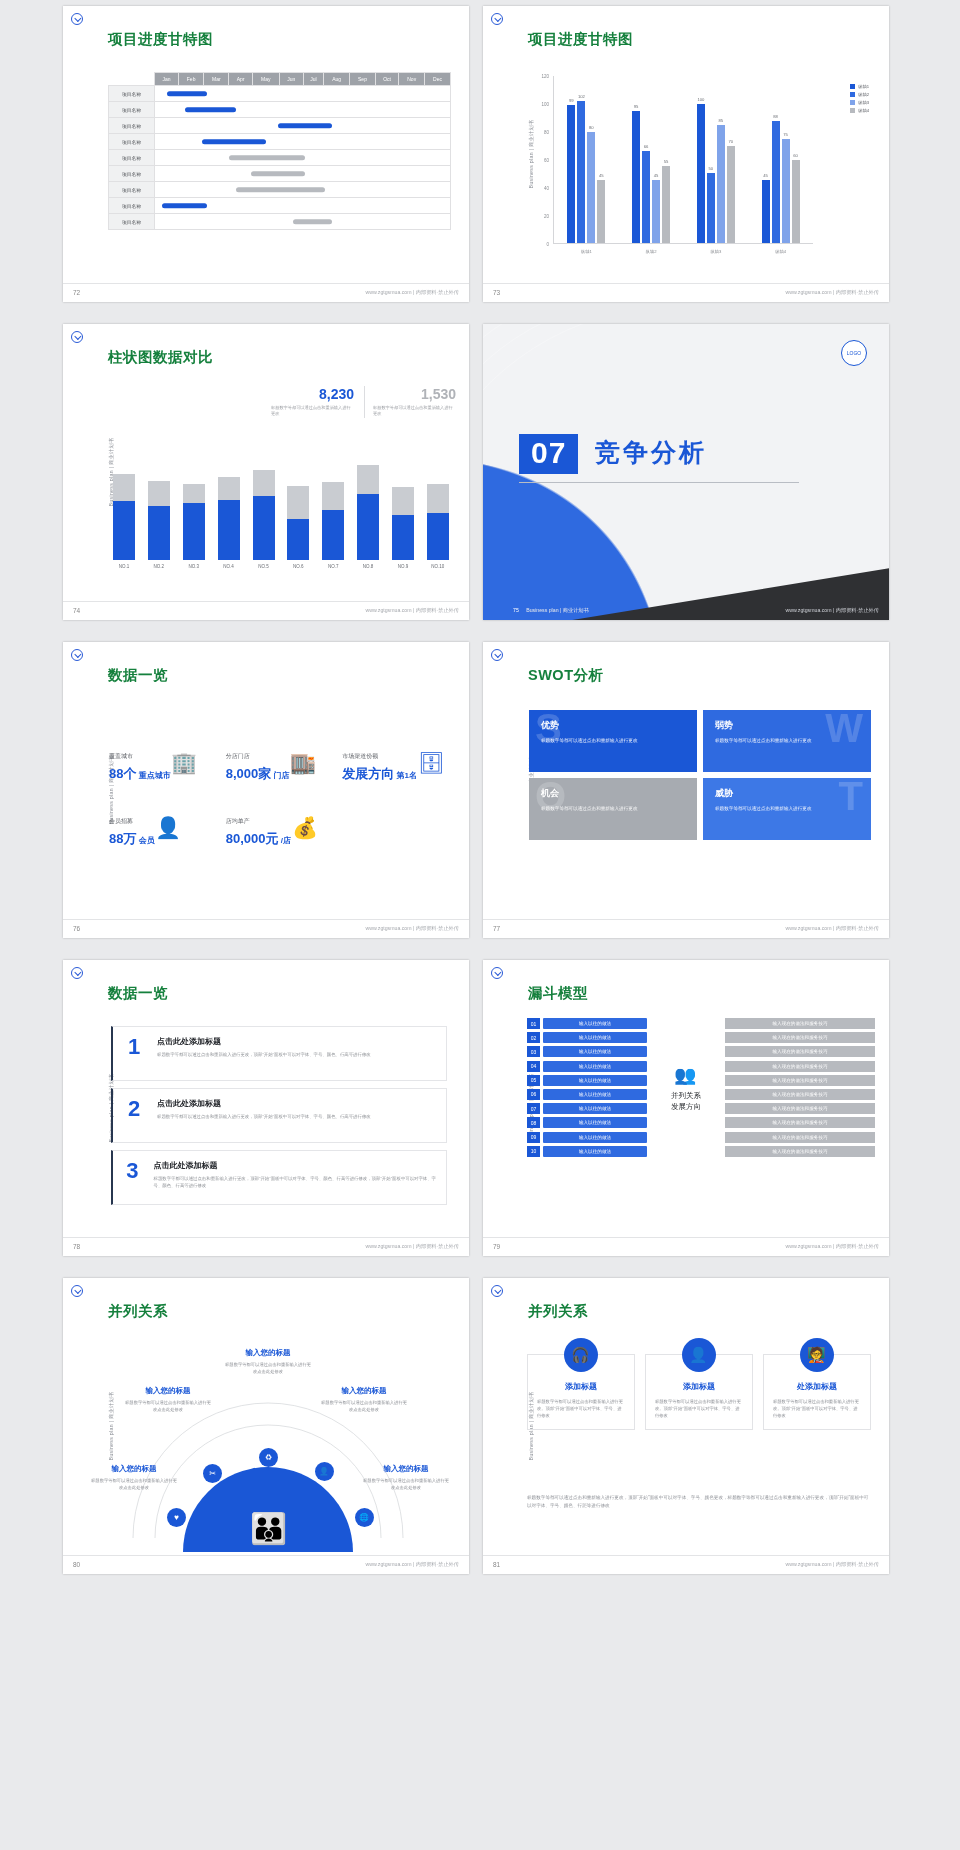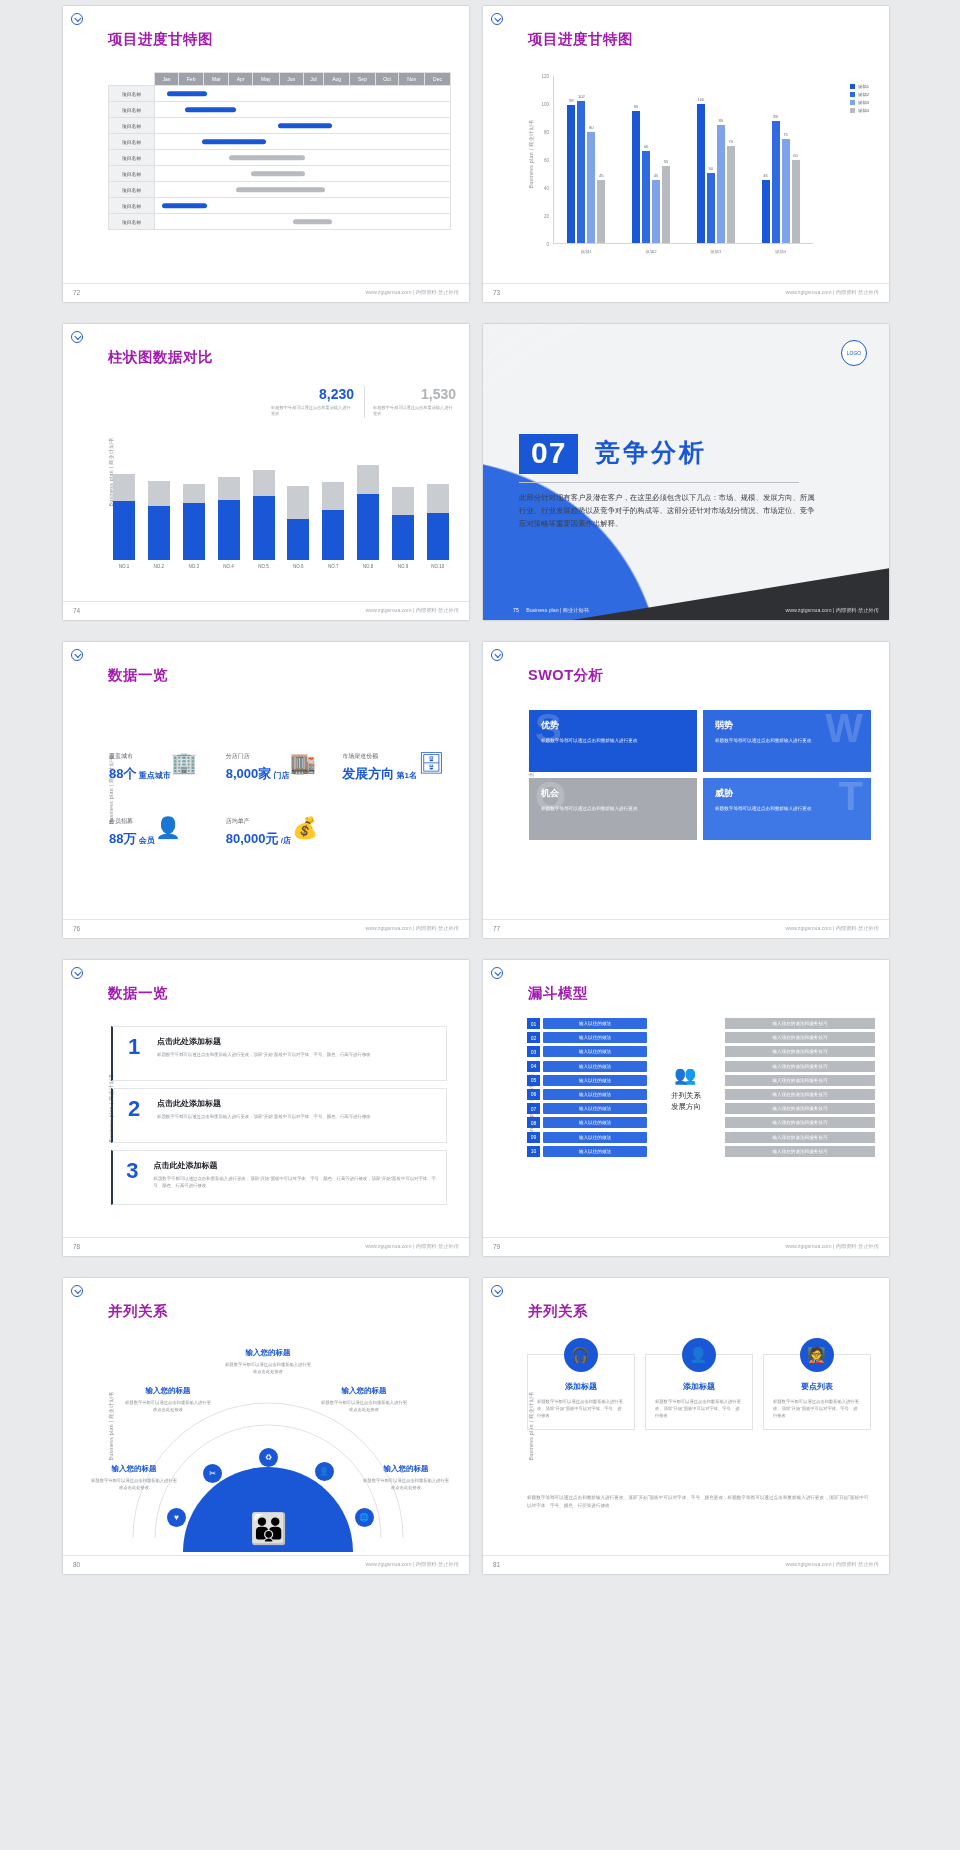--- a/index.html
+++ b/index.html
@@ -51,21 +51,21 @@
   .page-no {
     position: absolute; left: 10px; bottom: 6px;
     font-size: 6.5px; color: #888;
   }
   .foot-right {
     position: absolute; right: 10px; bottom: 6px;
     font-size: 5.2px; color: #a6a9ae;
   }
   .title {
     position: absolute; left: 45px; top: 24px;
-    font-size: 14.5px; font-weight: bold; color: #a21caf;
+    font-size: 14.5px; font-weight: bold; color: #15803d;
     letter-spacing: .5px;
   }
   .divider-bottom {
     position: absolute; left: 0; right: 0; bottom: 18px; height: 1px;
     background: #e3e4e6;
   }
 
   
   .gantt { position: absolute; left: 45px; top: 66px; right: 18px; }
   .gantt table { border-collapse: collapse; width: 100%; font-size: 5px; }
@@ -549,21 +549,20 @@
     </svg>
     <div class="dark"></div>
 
     <div class="badge">
       <span>LOGO</span>
     </div>
 
     <div class="cover-num">07</div>
     <div class="cover-title">竞争分析</div>
     <div class="cover-rule"></div>
-    <div class="cover-text">此部分针对现有客户及潜在客户，在这里必须包含以下几点：市场、规模、发展方向、所属行业、行业发展趋势以及竞争对手的构成等。这部分还针对市场划分情况、市场定位、竞争应对策略等重要因素作出解释。</div>
 
     <div class="cover-foot">
       <span class="pg">75</span>
       <span>Business plan | 商业计划书</span>
     </div>
     <div class="foot-right" style="color:#cfd2d8">www.zgtgsmua.com | 内部资料·禁止外传</div>
   </div>
 
   <div class="slide">
     <div class="corner-icon"></div>
@@ -821,21 +820,21 @@
         <h6>添加标题</h6>
         <p>标题数字等都可以通过点击和重新输入进行更改。顶部“开始”面板中可以对字体、字号、进行修改</p>
       </div>
       <div class="card">
         <div class="ic">👤</div>
         <h6>添加标题</h6>
         <p>标题数字等都可以通过点击和重新输入进行更改。顶部“开始”面板中可以对字体、字号、进行修改</p>
       </div>
       <div class="card">
         <div class="ic">🧑‍🏫</div>
-        <h6>要点列表</h6>
+        <h6>处添加标题</h6>
         <p>标题数字等都可以通过点击和重新输入进行更改。顶部“开始”面板中可以对字体、字号、进行修改</p>
       </div>
     </div>
 
     <div class="c81foot">标题数字等都可以通过点击和重新输入进行更改，顶部“开始”面板中可以对字体、字号、颜色更改，标题数字等都可以通过点击和重新输入进行更改，顶部“开始”面板中可以对字体、字号、颜色、行距等进行修改</div>
 
     <div class="divider-bottom"></div>
     <div class="page-no">81</div>
     <div class="foot-right">www.zgtgsmua.com | 内部资料·禁止外传</div>
   </div>

